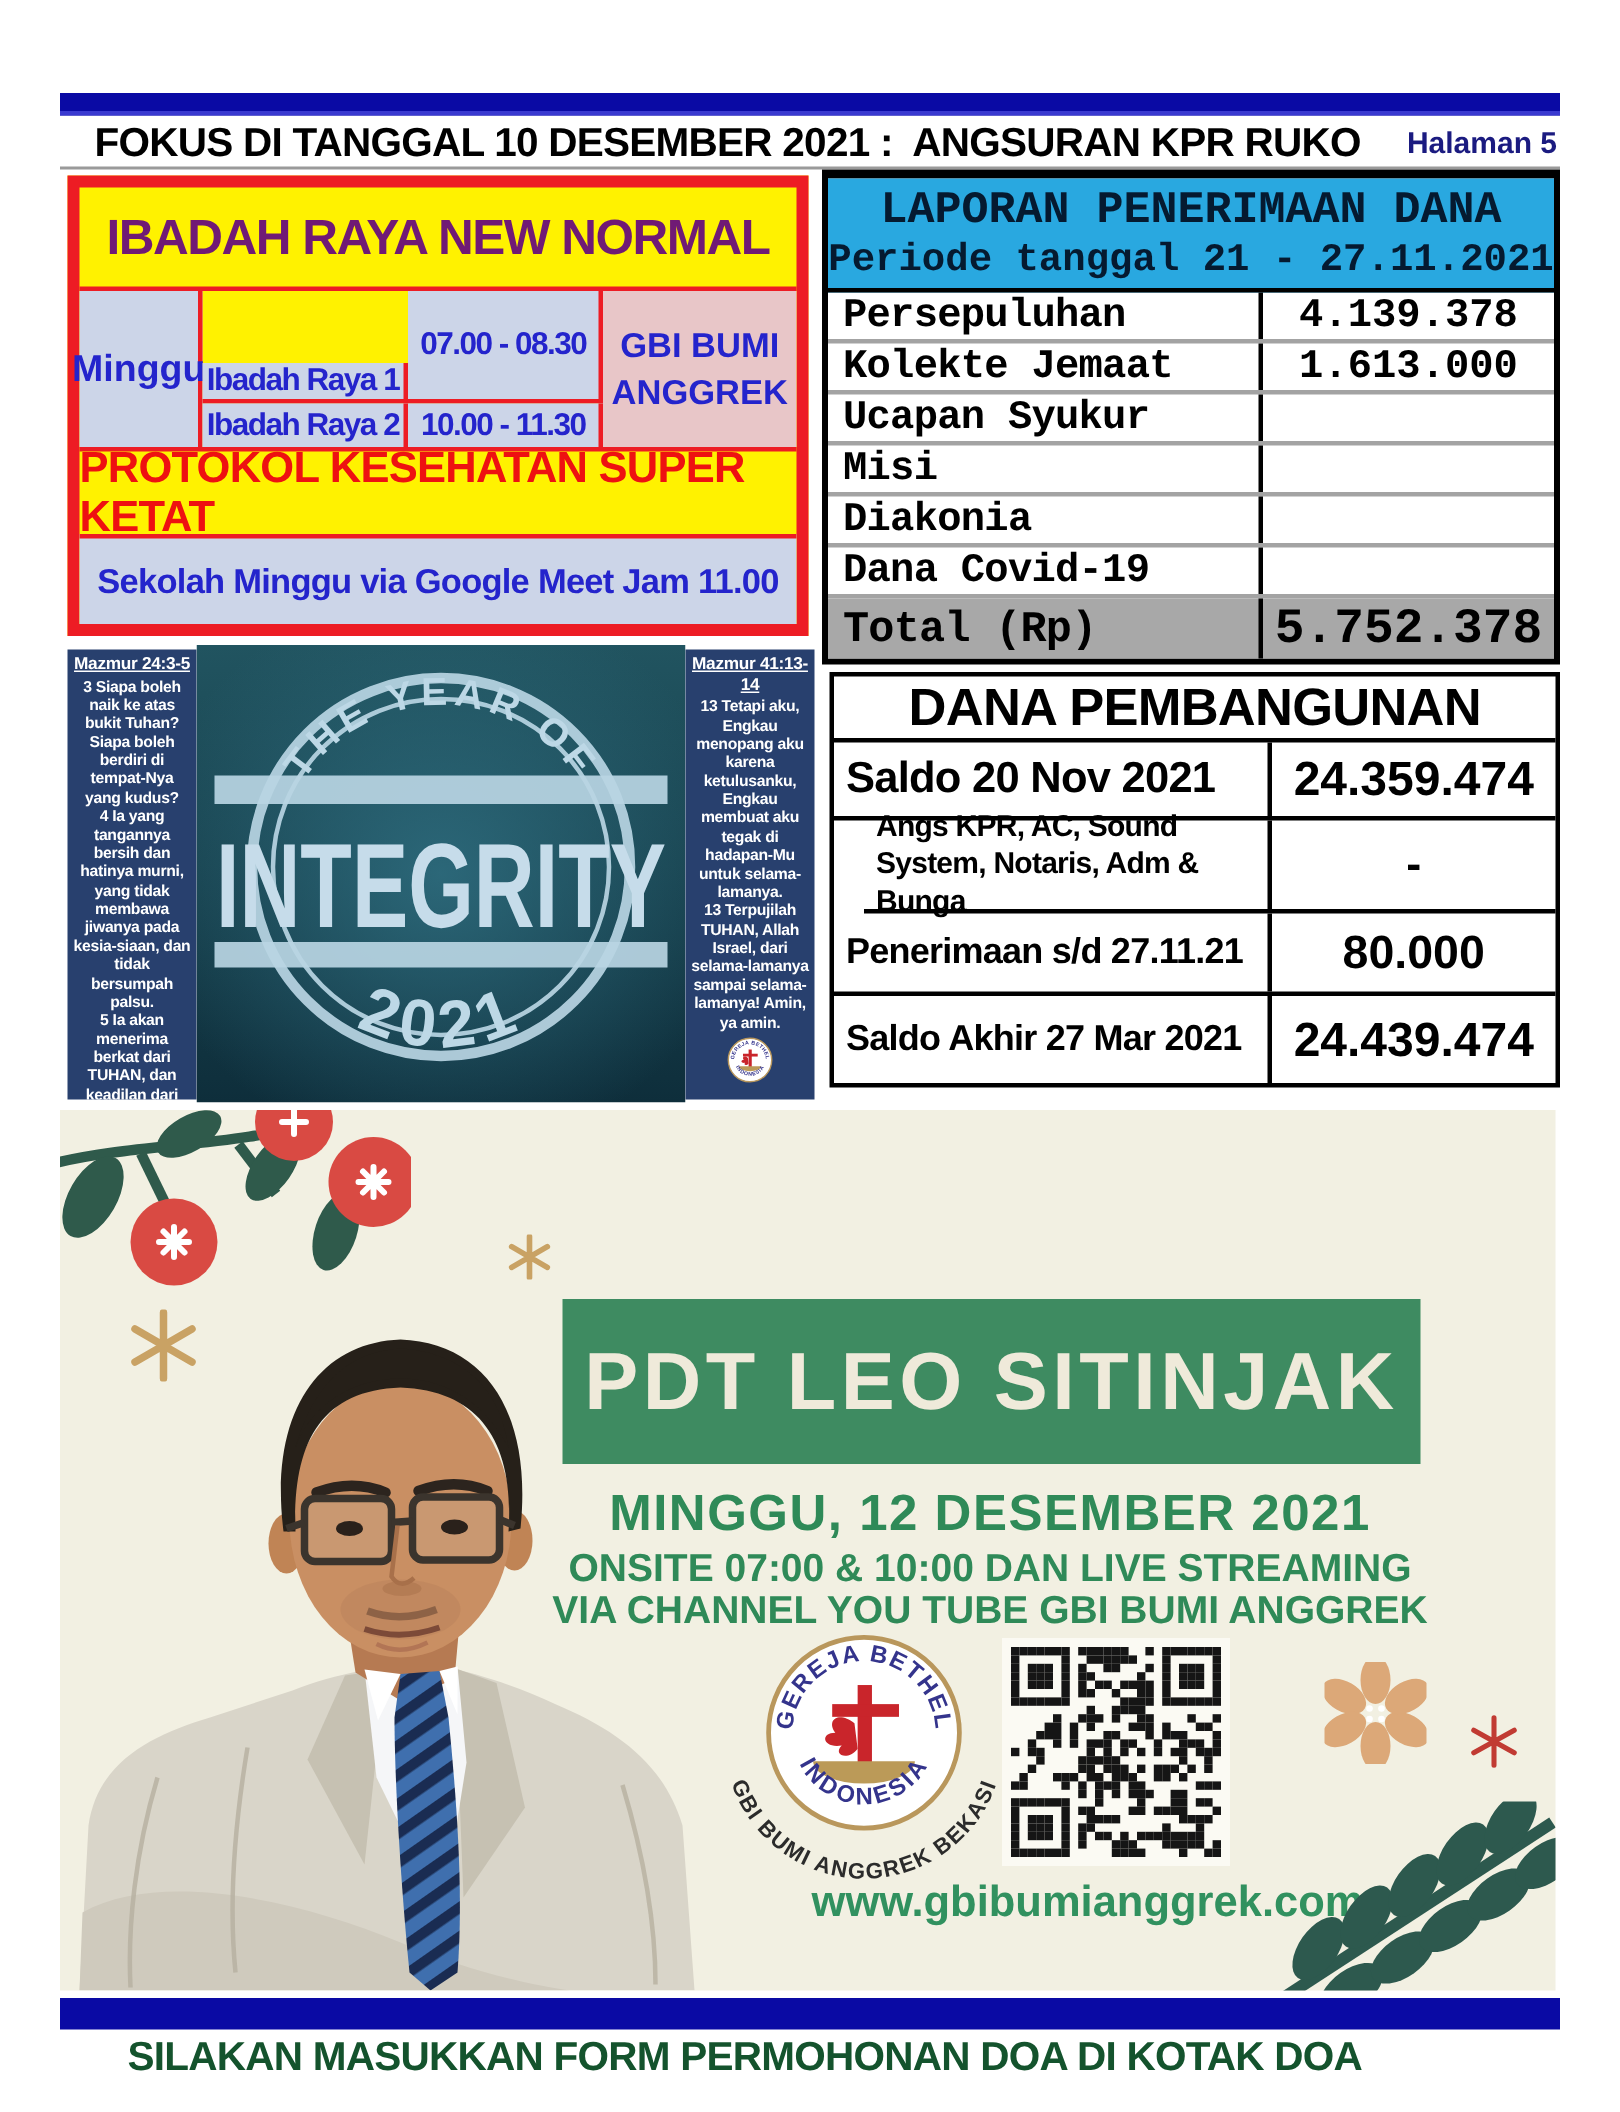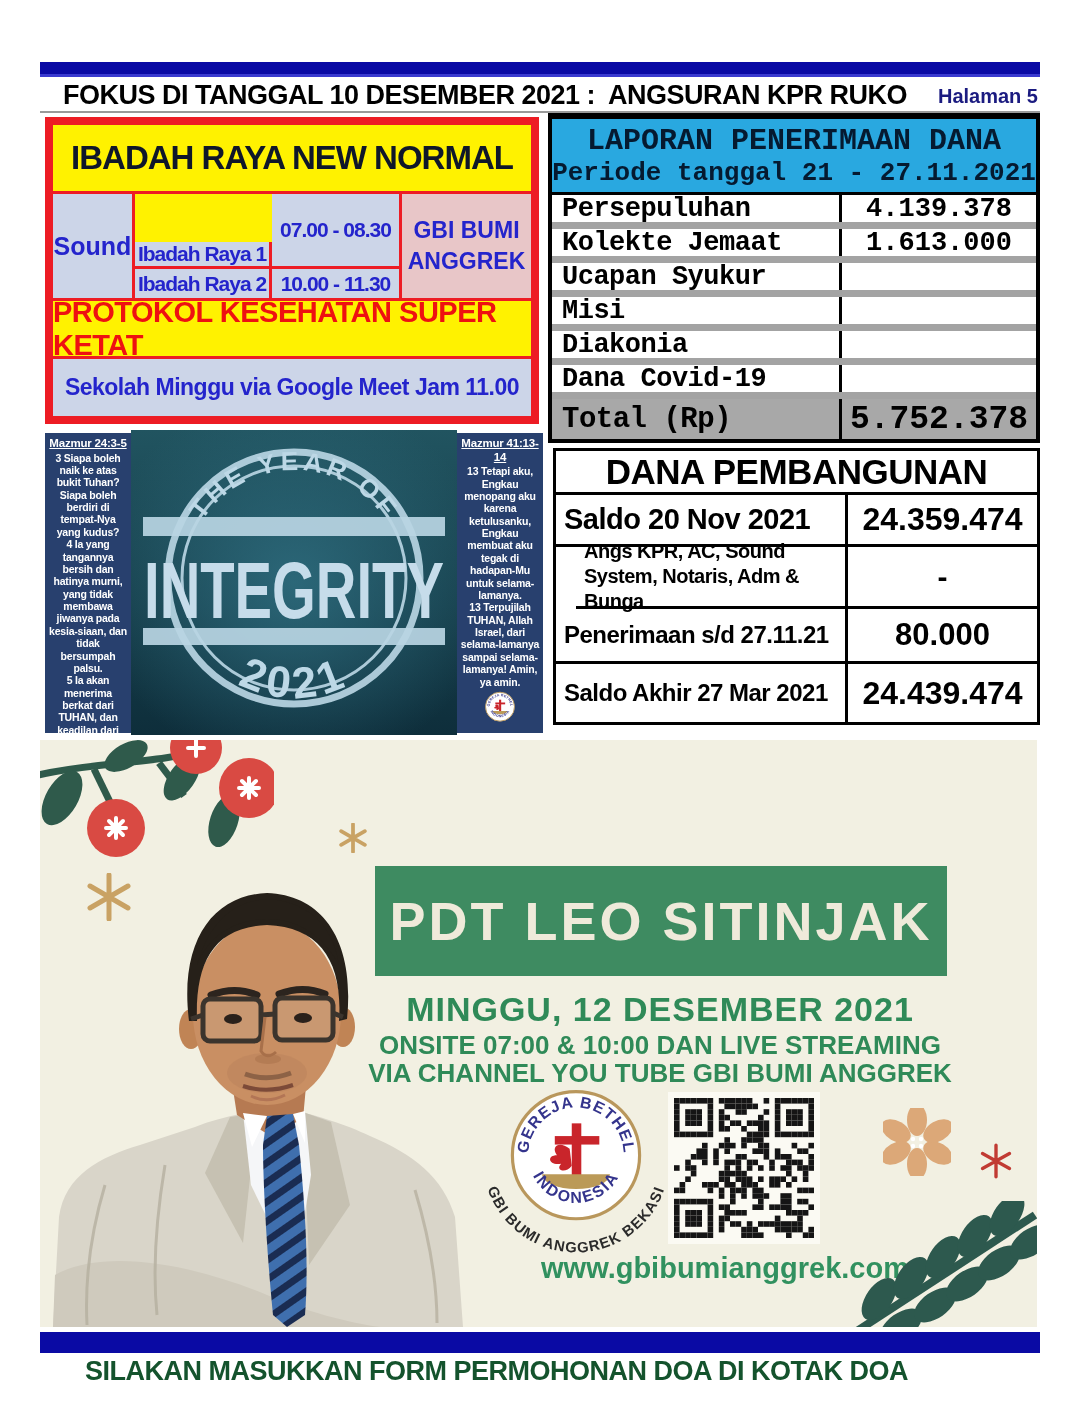--- a/index.html
+++ b/index.html
@@ -11,21 +11,21 @@
             background:#0a0aa4; border-bottom:3px solid #3a3ad0; }
   .hdr-title { position:absolute; left:63px; top:80px; font-size:27px; font-weight:bold;
                color:#000; letter-spacing:-0.5px; white-space:pre; }
   .hdr-page { position:absolute; right:42px; top:85px; font-size:20px; font-weight:bold; color:#1b1b80; }
   .hdr-rule { position:absolute; left:40px; top:111px; width:1000px; height:2px; background:#9a9a9a; }
 
   
   .worship { position:absolute; left:45px; top:117px; width:494px; height:307px;
              border:8px solid #ed1c24; background:#fff200; }
   .w-title { height:66px; display:flex; align-items:center; justify-content:center;
-             color:#0f172a; font-size:33px; font-weight:bold; letter-spacing:-1px; }
+             color:#701a75; font-size:33px; font-weight:bold; letter-spacing:-1px; }
   .w-table { display:grid; grid-template-columns:82px 137px 130px 1fr;
              grid-template-rows:1fr 1fr; height:110px;
              border-top:3px solid #ed1c24; border-bottom:3px solid #ed1c24; }
   .w-cell { background:#ccd5e8; color:#2424cc; font-weight:bold;
             display:flex; align-items:center; justify-content:center; text-align:center; }
   .w-day  { grid-row:1/3; grid-column:1; font-size:25px; border-right:3px solid #ed1c24; }
   .w-n1   { grid-row:1; grid-column:2; border-right:3px solid #ed1c24; border-bottom:3px solid #ed1c24; font-size:21px; letter-spacing:-1px;margin-top:48px;}
   .w-t1   { grid-row:1; grid-column:3; border-right:3px solid #ed1c24; border-bottom:3px solid #ed1c24; font-size:21px; letter-spacing:-1px;}
   .w-n2   { grid-row:2; grid-column:2; border-right:3px solid #ed1c24; font-size:21px; letter-spacing:-1px;}
   .w-t2   { grid-row:2; grid-column:3; border-right:3px solid #ed1c24; font-size:21px; letter-spacing:-1px;}
@@ -35,21 +35,21 @@
   .w-school { height:60px; background:#ccd5e8; border-top:3px solid #ed1c24;
               display:flex; align-items:center; justify-content:center;
               color:#2424cc; font-size:23px; font-weight:bold; letter-spacing:-0.5px; }
 
   
   .report { position:absolute; left:548px; top:113px; width:492px;
             border:4px solid #000; border-top:6px solid #000; background:#fff;font-family:Liberation Mono, monospace; }
   .r-head { background:#29a8e0; text-align:center; padding:5px 0 4px 0; border-bottom:3px solid #000; }
   .r-title { font-size:30px; font-weight:bold; color:#051a30; }
   .r-period { font-size:26px; font-weight:bold; color:#051a30; }
-  .r-row { display:flex; height:34px; border-bottom:7px solid #a3a3a3;gap:16px; }
+  .r-row { display:flex; height:34px; border-bottom:3px solid #a3a3a3;gap:16px; }
   .r-label { flex:1; font-size:27px; font-weight:bold; color:#000; padding-left:10px;
              display:flex; align-items:center; letter-spacing:-0.5px;}
   .r-value { width:197px; border-left:3px solid #000; font-size:27px; font-weight:bold; color:#000;
              display:flex; align-items:center; justify-content:center; }
   .r-total { display:flex; height:40px; background:#a8a8a8; }
   .r-total .r-label { font-size:29px; }
   .r-total .r-value { font-size:33px; }
 
   
   .fund { position:absolute; left:553px; top:448px; width:487px; border:3px solid #000; background:#fff; }
@@ -113,21 +113,21 @@
 <div id="page">
 
   <div class="topbar"></div>
   <div class="hdr-title">FOKUS DI TANGGAL 10 DESEMBER 2021 :  ANGSURAN KPR RUKO</div>
   <div class="hdr-page">Halaman 5</div>
   <div class="hdr-rule"></div>
 
   <section class="worship">
     <div class="w-title">IBADAH RAYA NEW NORMAL</div>
     <div class="w-table">
-      <div class="w-cell w-day">Sound</div>
+      <div class="w-cell w-day">Minggu</div>
       <div class="w-cell w-n1">Ibadah Raya 1</div>
       <div class="w-cell w-t1">07.00 - 08.30</div>
       <div class="w-cell w-loc">GBI BUMI ANGGREK</div>
       <div class="w-cell w-n2">Ibadah Raya 2</div>
       <div class="w-cell w-t2">10.00 - 11.30</div>
     </div>
     <div class="w-protocol">PROTOKOL KESEHATAN SUPER KETAT</div>
     <div class="w-school">Sekolah Minggu via Google Meet Jam 11.00</div>
   </section>
 

